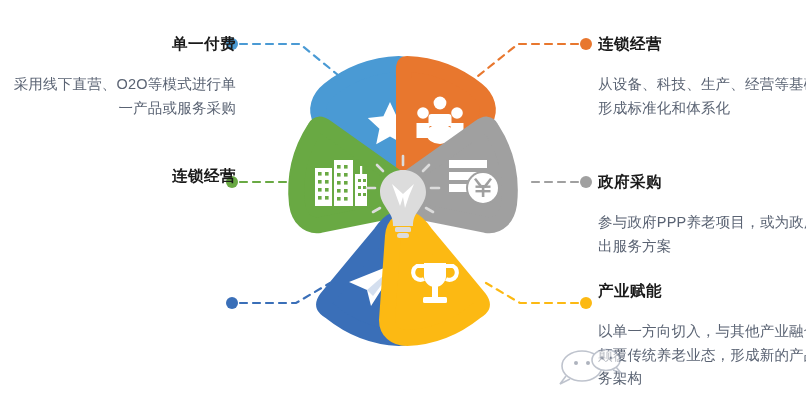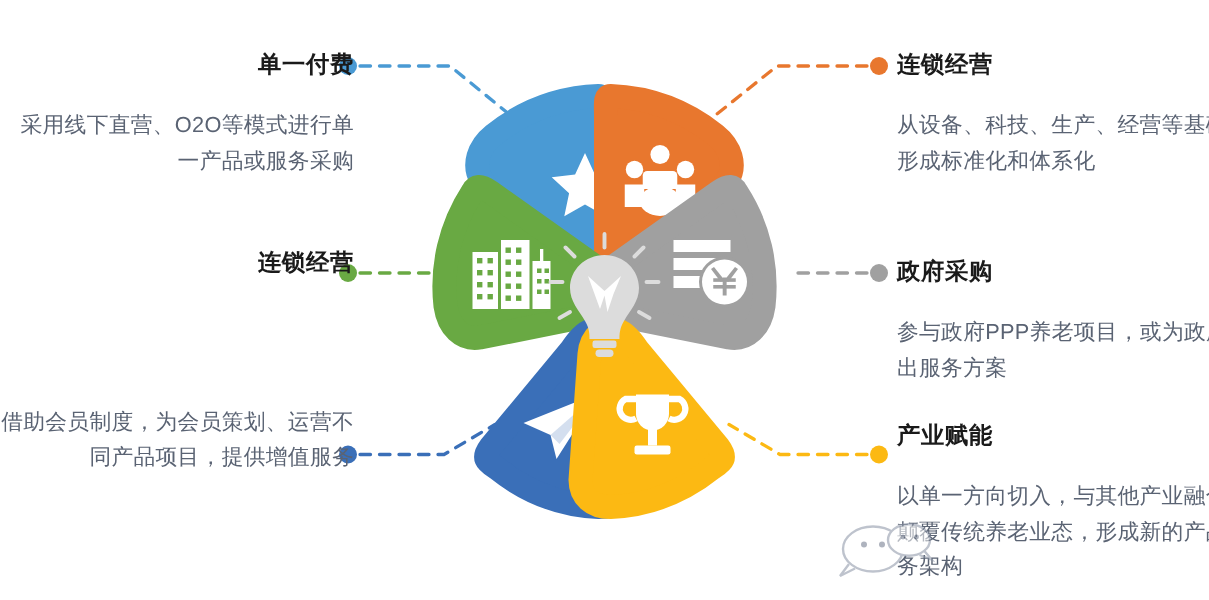--- a/index.html
+++ b/index.html
@@ -303,21 +303,20 @@
   <div class="block left" id="blk-single">
     <div class="title">单一付费</div>
     <div class="body">采用线下直营、O2O等模式进行单一产品或服务采购</div>
   </div>
 
   <div class="block left" id="blk-property">
     <div class="title">连锁经营</div>
   </div>
 
   <div class="block left" id="blk-member">
-    <div class="body">借助会员制度，为会员策划、运营不同产品项目，提供增值服务</div>
   </div>
 
   <div class="block right" id="blk-chain">
     <div class="title">连锁经营</div>
     <div class="body">从设备、科技、生产、经营等基础上形成标准化和体系化</div>
   </div>
 
   <div class="block right" id="blk-gov">
     <div class="title">政府采购</div>
     <div class="body">参与政府PPP养老项目，或为政府输出服务方案</div>

